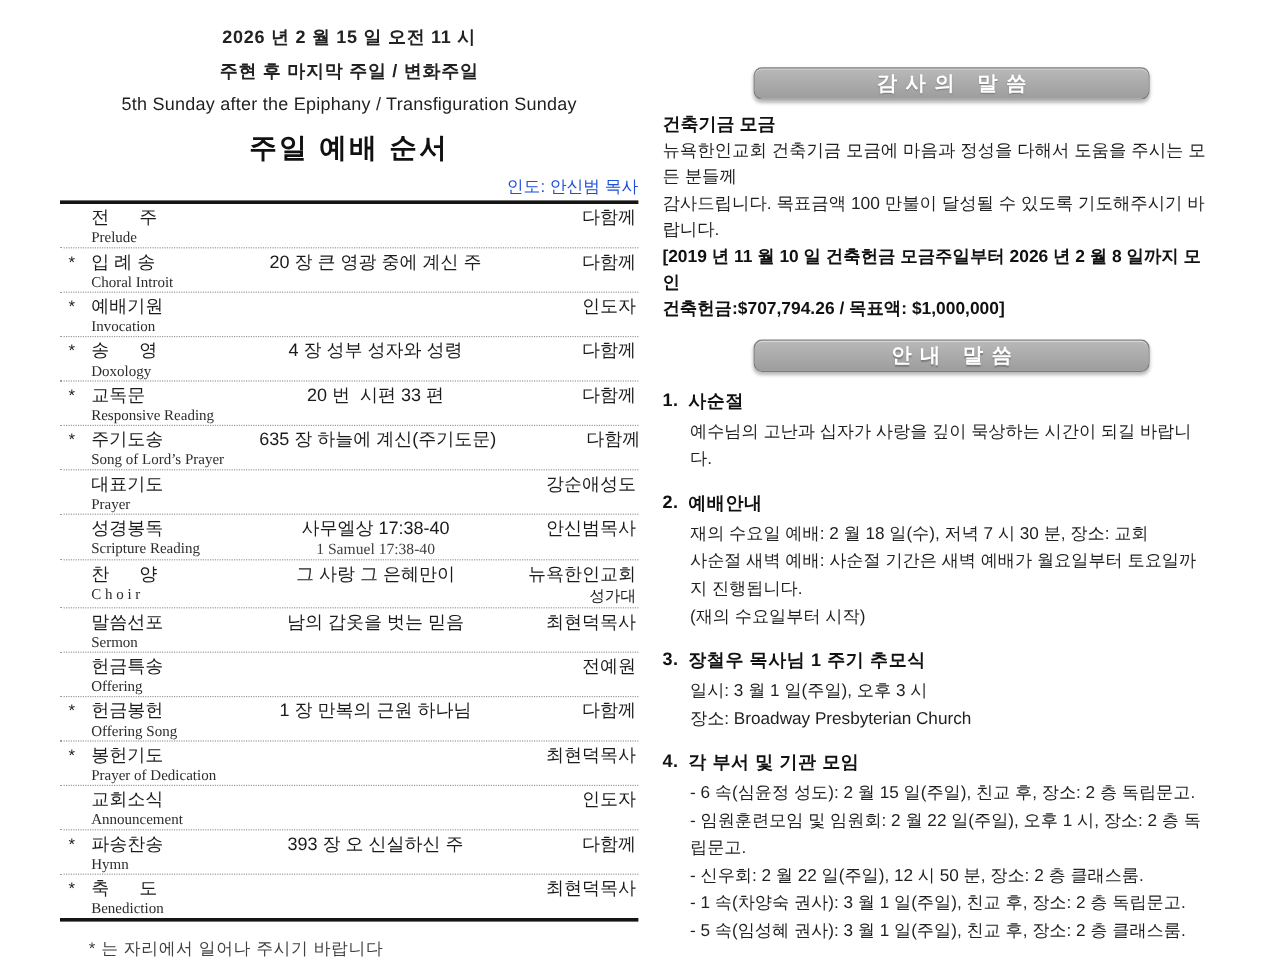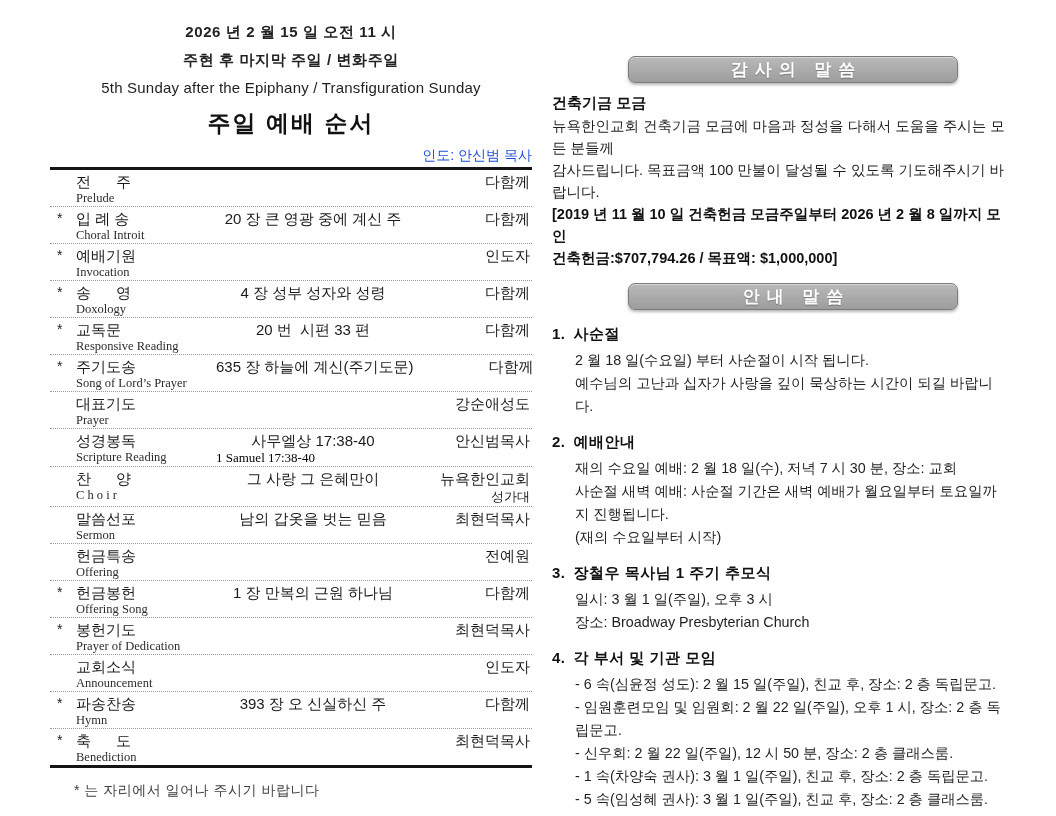--- a/index.html
+++ b/index.html
@@ -27,21 +27,21 @@
     grid-template-columns:26px 140px 1fr 122px;
     padding:2px 0 1px 0;
     border-bottom:1px dotted #9b9b9b;
   }
   .orow:last-child { border-bottom:none; }
   .ostar { grid-column:1; grid-row:1; font-size:14px; line-height:18px; padding-left:7px; color:#222; }
   .okr   { grid-column:2; grid-row:1; font-size:15px; line-height:19px; font-weight:500; white-space:pre; color:#1b1b1b; }
   .ohymn { grid-column:3; grid-row:1; font-size:15px; line-height:19px; text-align:center; white-space:pre; color:#1b1b1b; }
   .owho  { grid-column:4; grid-row:1; font-size:15px; line-height:19px; text-align:right; padding-right:2px; color:#1b1b1b; }
   .oen   { grid-column:2; grid-row:2; font-size:12.5px; line-height:14px; font-family:"Liberation Serif", serif; color:#2c2c2c; }
-  .ohymn2{ grid-column:3; grid-row:2; font-size:13px; line-height:15px; font-family:"Liberation Serif", serif; color:#000000; }
+  .ohymn2{ grid-column:3; grid-row:2; font-size:13px; line-height:15px; text-align:center; font-family:"Liberation Serif", serif; color:#404040; }
   .owho2 { grid-column:4; grid-row:2; font-size:13px; line-height:17px; text-align:right; padding-right:2px; color:#1b1b1b; }
 
   .footnote { margin-top:14px; padding-left:24px; font-size:14px; letter-spacing:0.5px; color:#404040; }
 
   
   .right-col { position:absolute; left:552px; top:16px; width:458px;margin-top:40px; }
   .banner {
     width:330px; height:27px; margin-left:76px;
     background:linear-gradient(#b9b9b9, #9d9d9d);
     border:1px solid #7b7b7b;
@@ -239,21 +239,20 @@
       </div>
 
     <div class="banner banner2">안내 말씀</div>
     <div class="sections">
   <div class="section">
     <div class="s-head">
       <span>1.</span>
       <span>사순절</span>
     </div>
     <div class="s-lines">
-            <div class="nline">2 월 18 일(수요일) 부터 사순절이 시작 됩니다.</div>
             <div class="nline">예수님의 고난과 십자가 사랑을 깊이 묵상하는 시간이 되길 바랍니다.</div>
           </div>
   </div>
 
   <div class="section">
     <div class="s-head">
       <span>2.</span>
       <span>예배안내</span>
     </div>
     <div class="s-lines">

